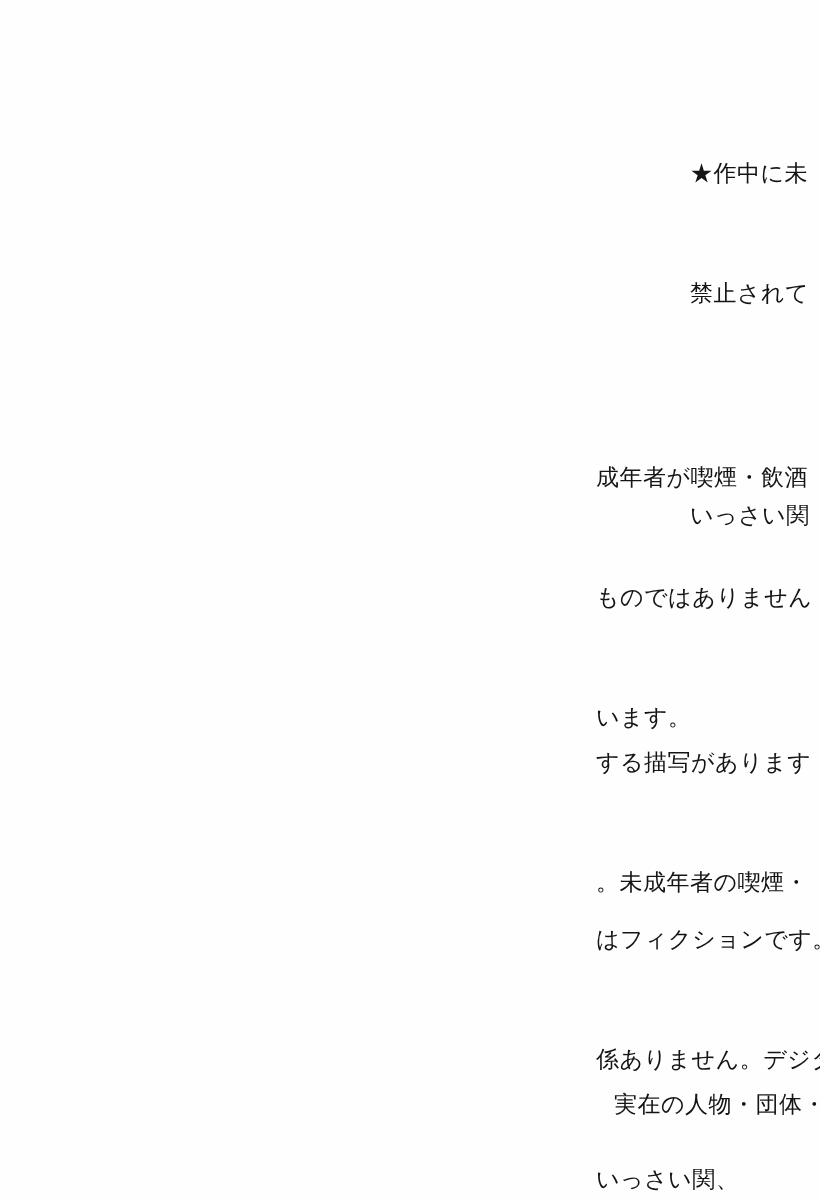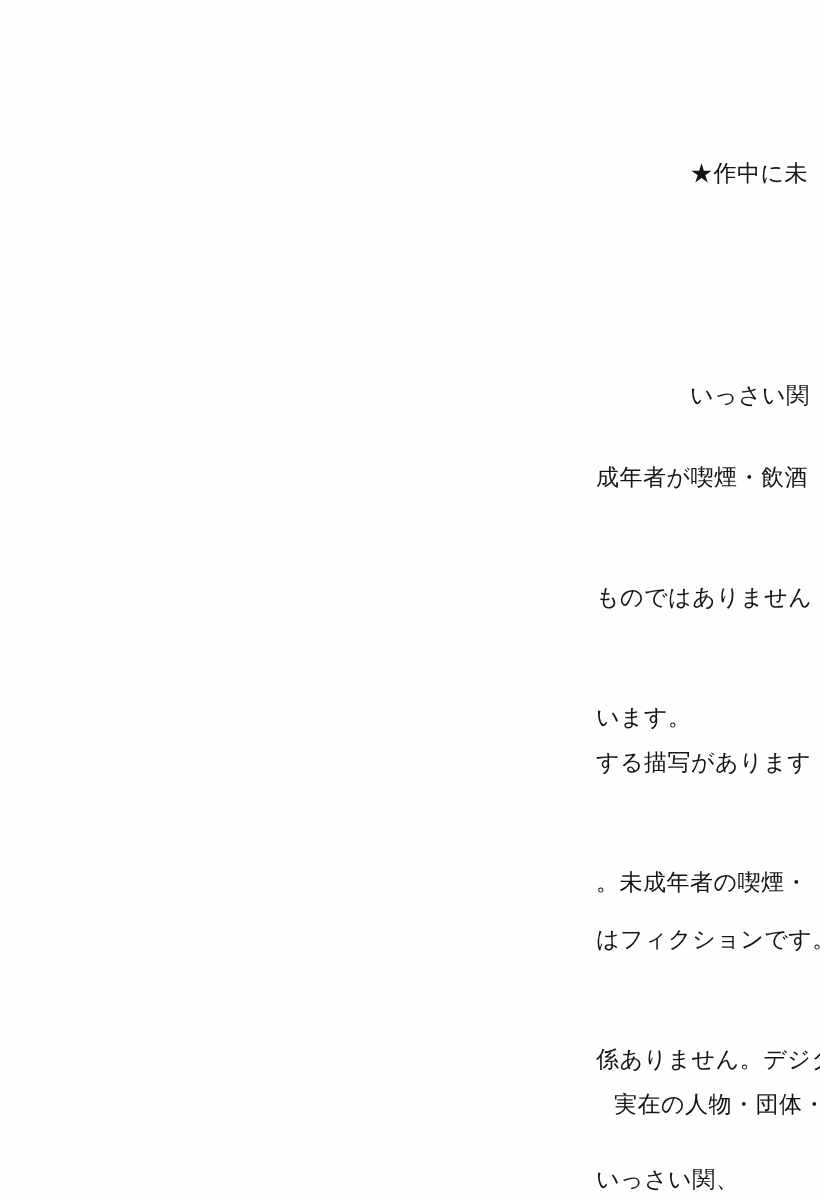--- a/index.html
+++ b/index.html
@@ -75,20 +75,21 @@
     padding-left: 18px;
   }
 </style>
 </head>
 <body>
 
 <div class="page">
 
   <div class="block" id="notice-top">
     <span class="line">★作中に未</span>
+    <span class="line">禁止されて</span>
     <span class="para-gap"></span>
     <span class="line">いっさい関</span>
   </div>
 
   <div class="block" id="notice-mid">
     <span class="line">成年者が喫煙・飲酒</span>
     <span class="line">ものではありません</span>
     <span class="line">います。</span>
     <span class="para-gap"></span>
     <span class="line">はフィクションです。</span>

